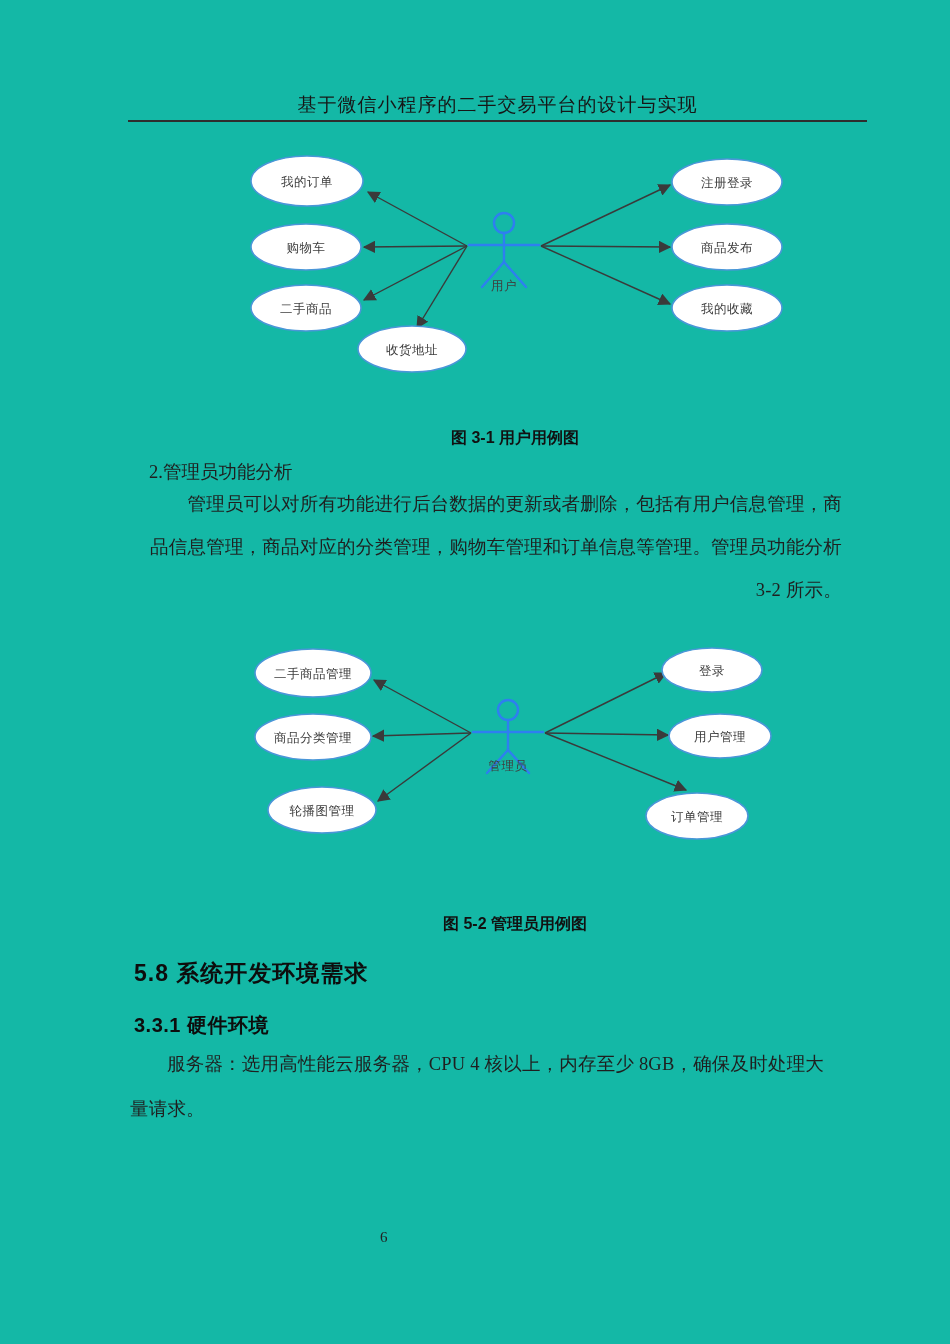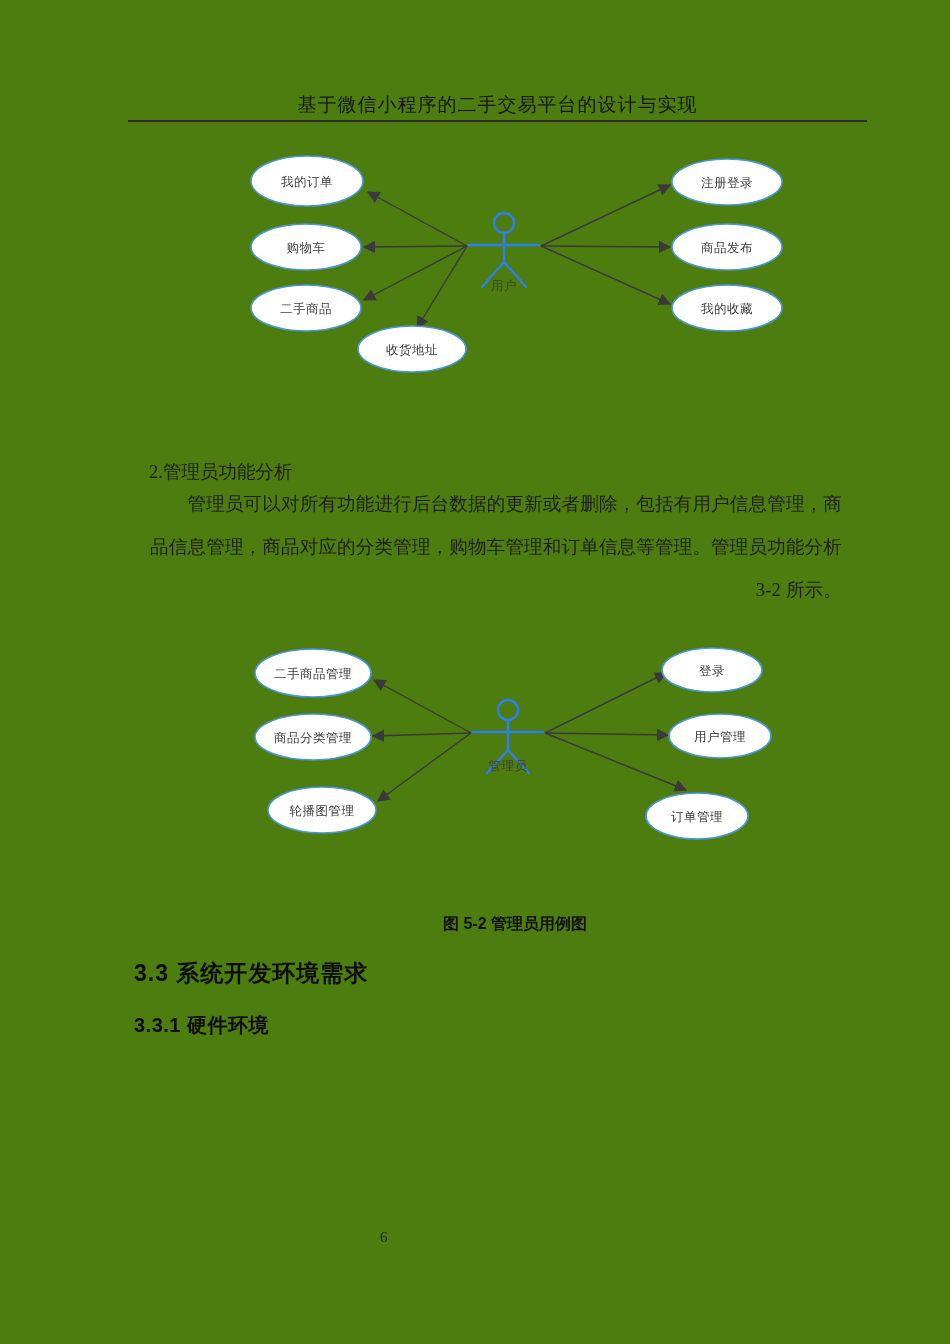--- a/index.html
+++ b/index.html
@@ -1,17 +1,17 @@
 <!DOCTYPE html>
 <html><head>
 <meta charset="utf-8">
 <style>
   html,body { margin:0; padding:0; background:#ffffff; }
   .page {
-    position:relative; width:950px; height:1344px; background:#4d7c0f;
+    position:relative; width:950px; height:1344px; background:#14b8a6;
     font-family:"Liberation Serif","DejaVu Serif",serif; color:#1f1f1f;
     overflow:hidden;
   }
   .abs { position:absolute; }
   .header-title {
     top:91px; left:128px; width:739px; text-align:center;
     font-size:19px; line-height:28px; letter-spacing:1px; color:#161616;
     white-space:nowrap;
   }
   .header-rule { top:120px; left:128px; width:739px; height:2px; background:#2e2e2e; }
@@ -116,20 +116,21 @@
     <g>
       <circle class="actor-stroke" cx="504" cy="83" r="10"></circle>
       <line class="actor-stroke" x1="504" y1="93" x2="504" y2="122"></line>
       <line class="actor-stroke" x1="469" y1="105" x2="539" y2="105"></line>
       <line class="actor-stroke" x1="504" y1="122" x2="482" y2="147"></line>
       <line class="actor-stroke" x1="504" y1="122" x2="526" y2="147"></line>
       <text class="actor-label" x="504" y="150" text-anchor="middle">用户</text>
     </g>
   </svg>
 
+  <div class="abs caption cap1">图 3-1 用户用例图</div>
 
   <div class="abs list-heading">2.管理员功能分析</div>
 
   <div class="abs para para1">
     <div class="body-line indent">管理员可以对所有功能进行后台数据的更新或者删除，包括有用户信息管理，商</div>
     <div class="body-line">品信息管理，商品对应的分类管理，购物车管理和订单信息等管理。管理员功能分析</div>
     <div class="body-line">3-2 所示。</div>
   </div>
 
   <svg class="abs fig-svg fig2" width="950" height="205" viewBox="0 0 950 205">
@@ -178,20 +179,24 @@
       <line class="actor-stroke" x1="508" y1="80" x2="508" y2="110"></line>
       <line class="actor-stroke" x1="473" y1="92" x2="543" y2="92"></line>
       <line class="actor-stroke" x1="508" y1="110" x2="487" y2="133"></line>
       <line class="actor-stroke" x1="508" y1="110" x2="529" y2="133"></line>
       <text class="actor-label" x="508" y="130" text-anchor="middle">管理员</text>
     </g>
   </svg>
 
   <div class="abs caption cap2">图 5-2 管理员用例图</div>
 
-  <div class="abs h2">3.3 系统开发环境需求</div>
+  <div class="abs h2">5.8 系统开发环境需求</div>
   <div class="abs h3">3.3.1 硬件环境</div>
 
+  <div class="abs para para-hw p-server">
+    <div class="body-line indent">服务器：选用高性能云服务器，CPU 4 核以上，内存至少 8GB，确保及时处理大</div>
+    <div class="body-line">量请求。</div>
+  </div>
 
 
   <div class="abs page-number">6</div>
 
 </div>
 
 </body></html>

